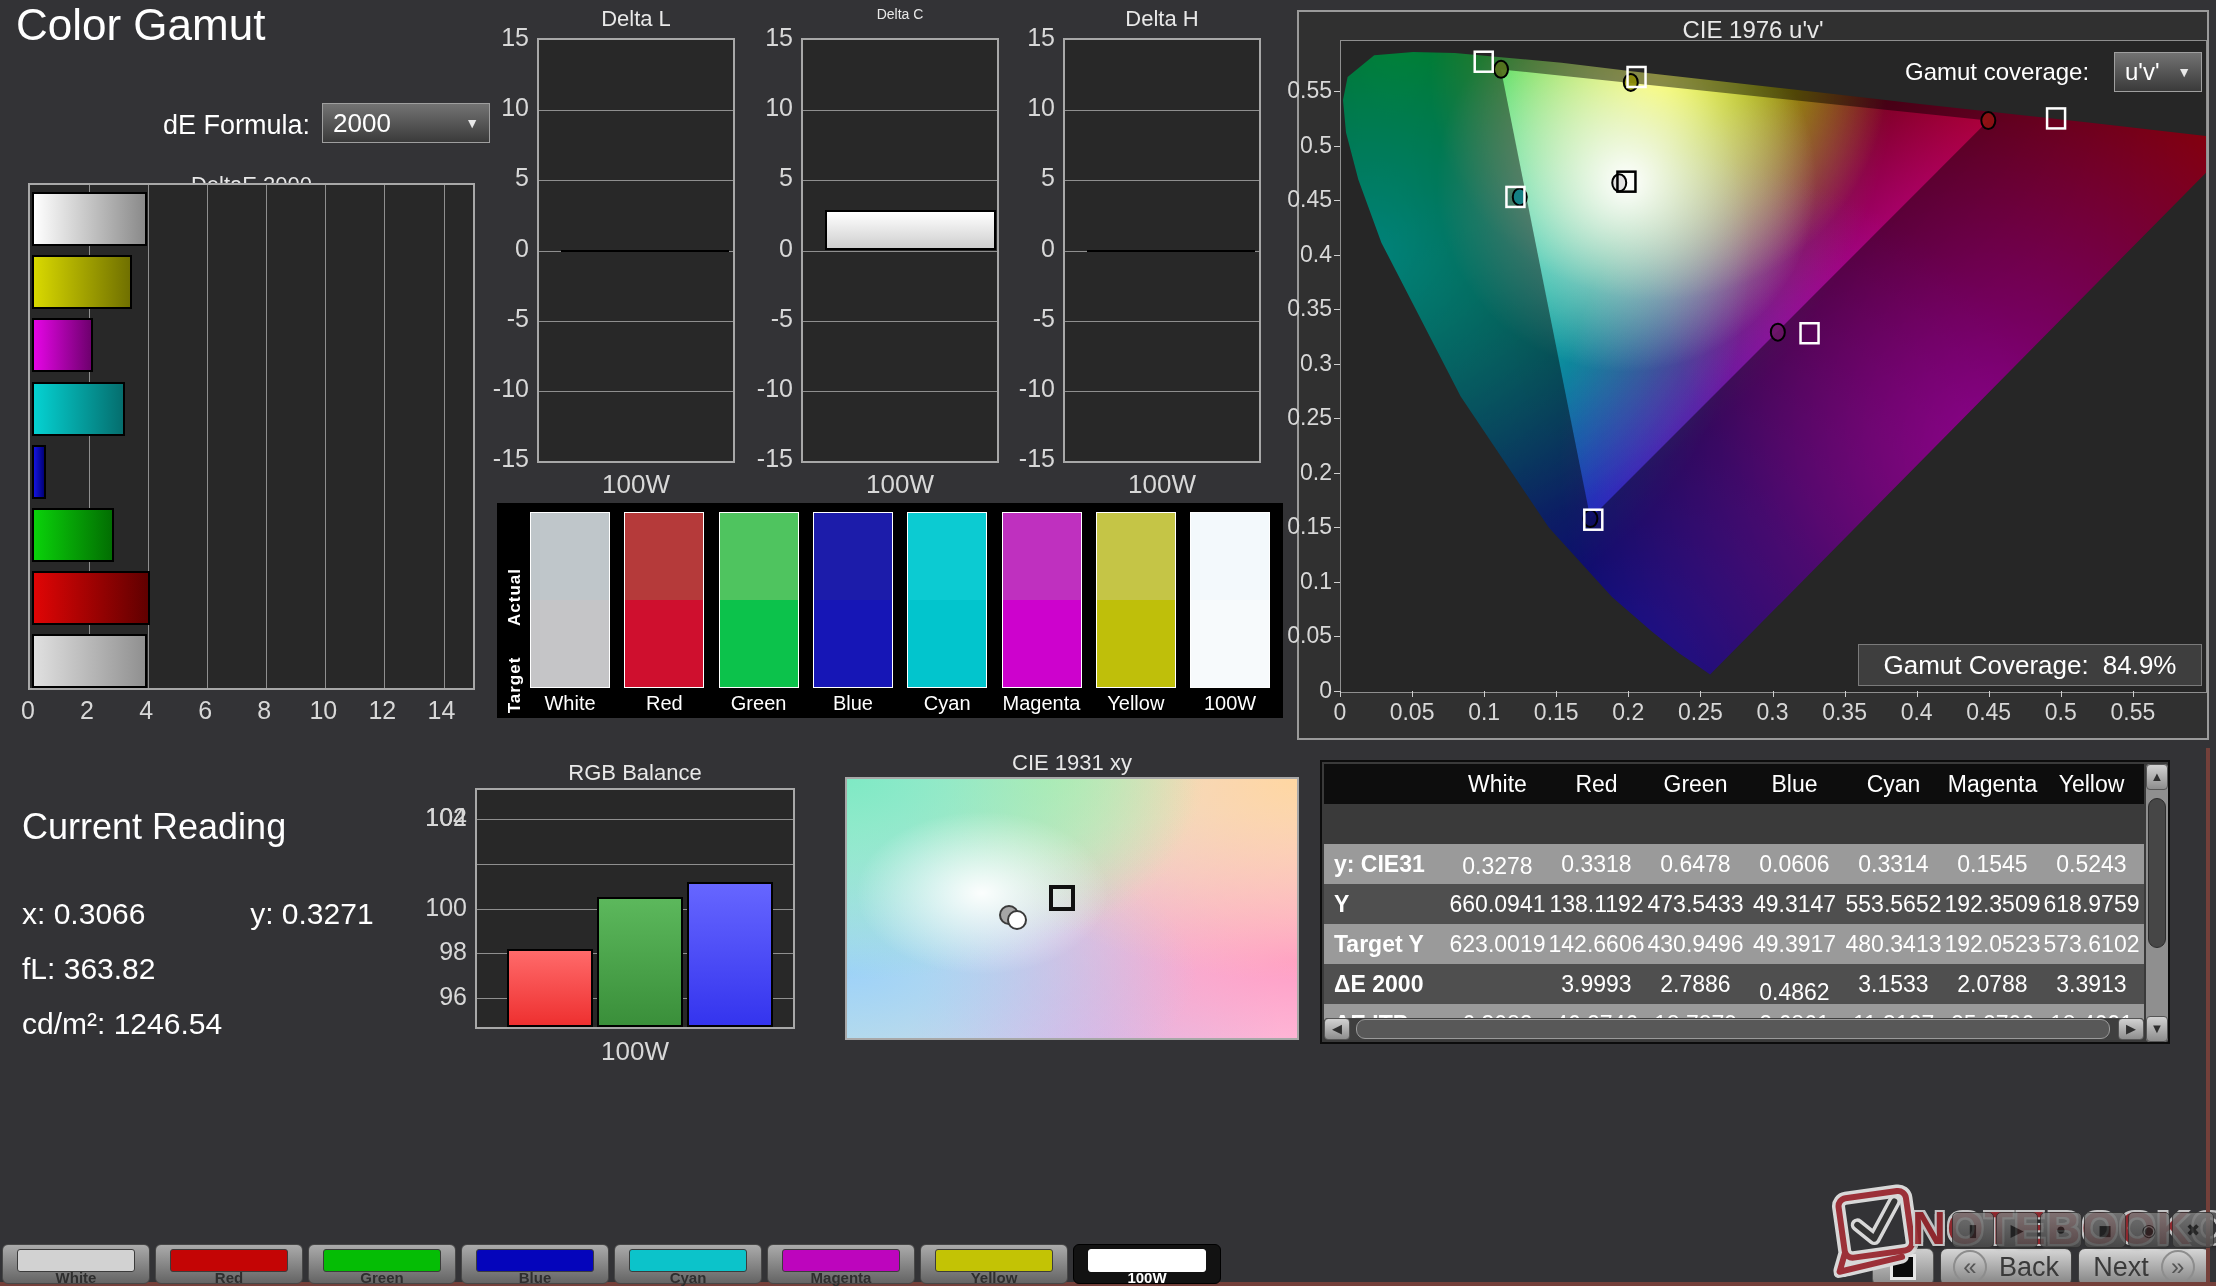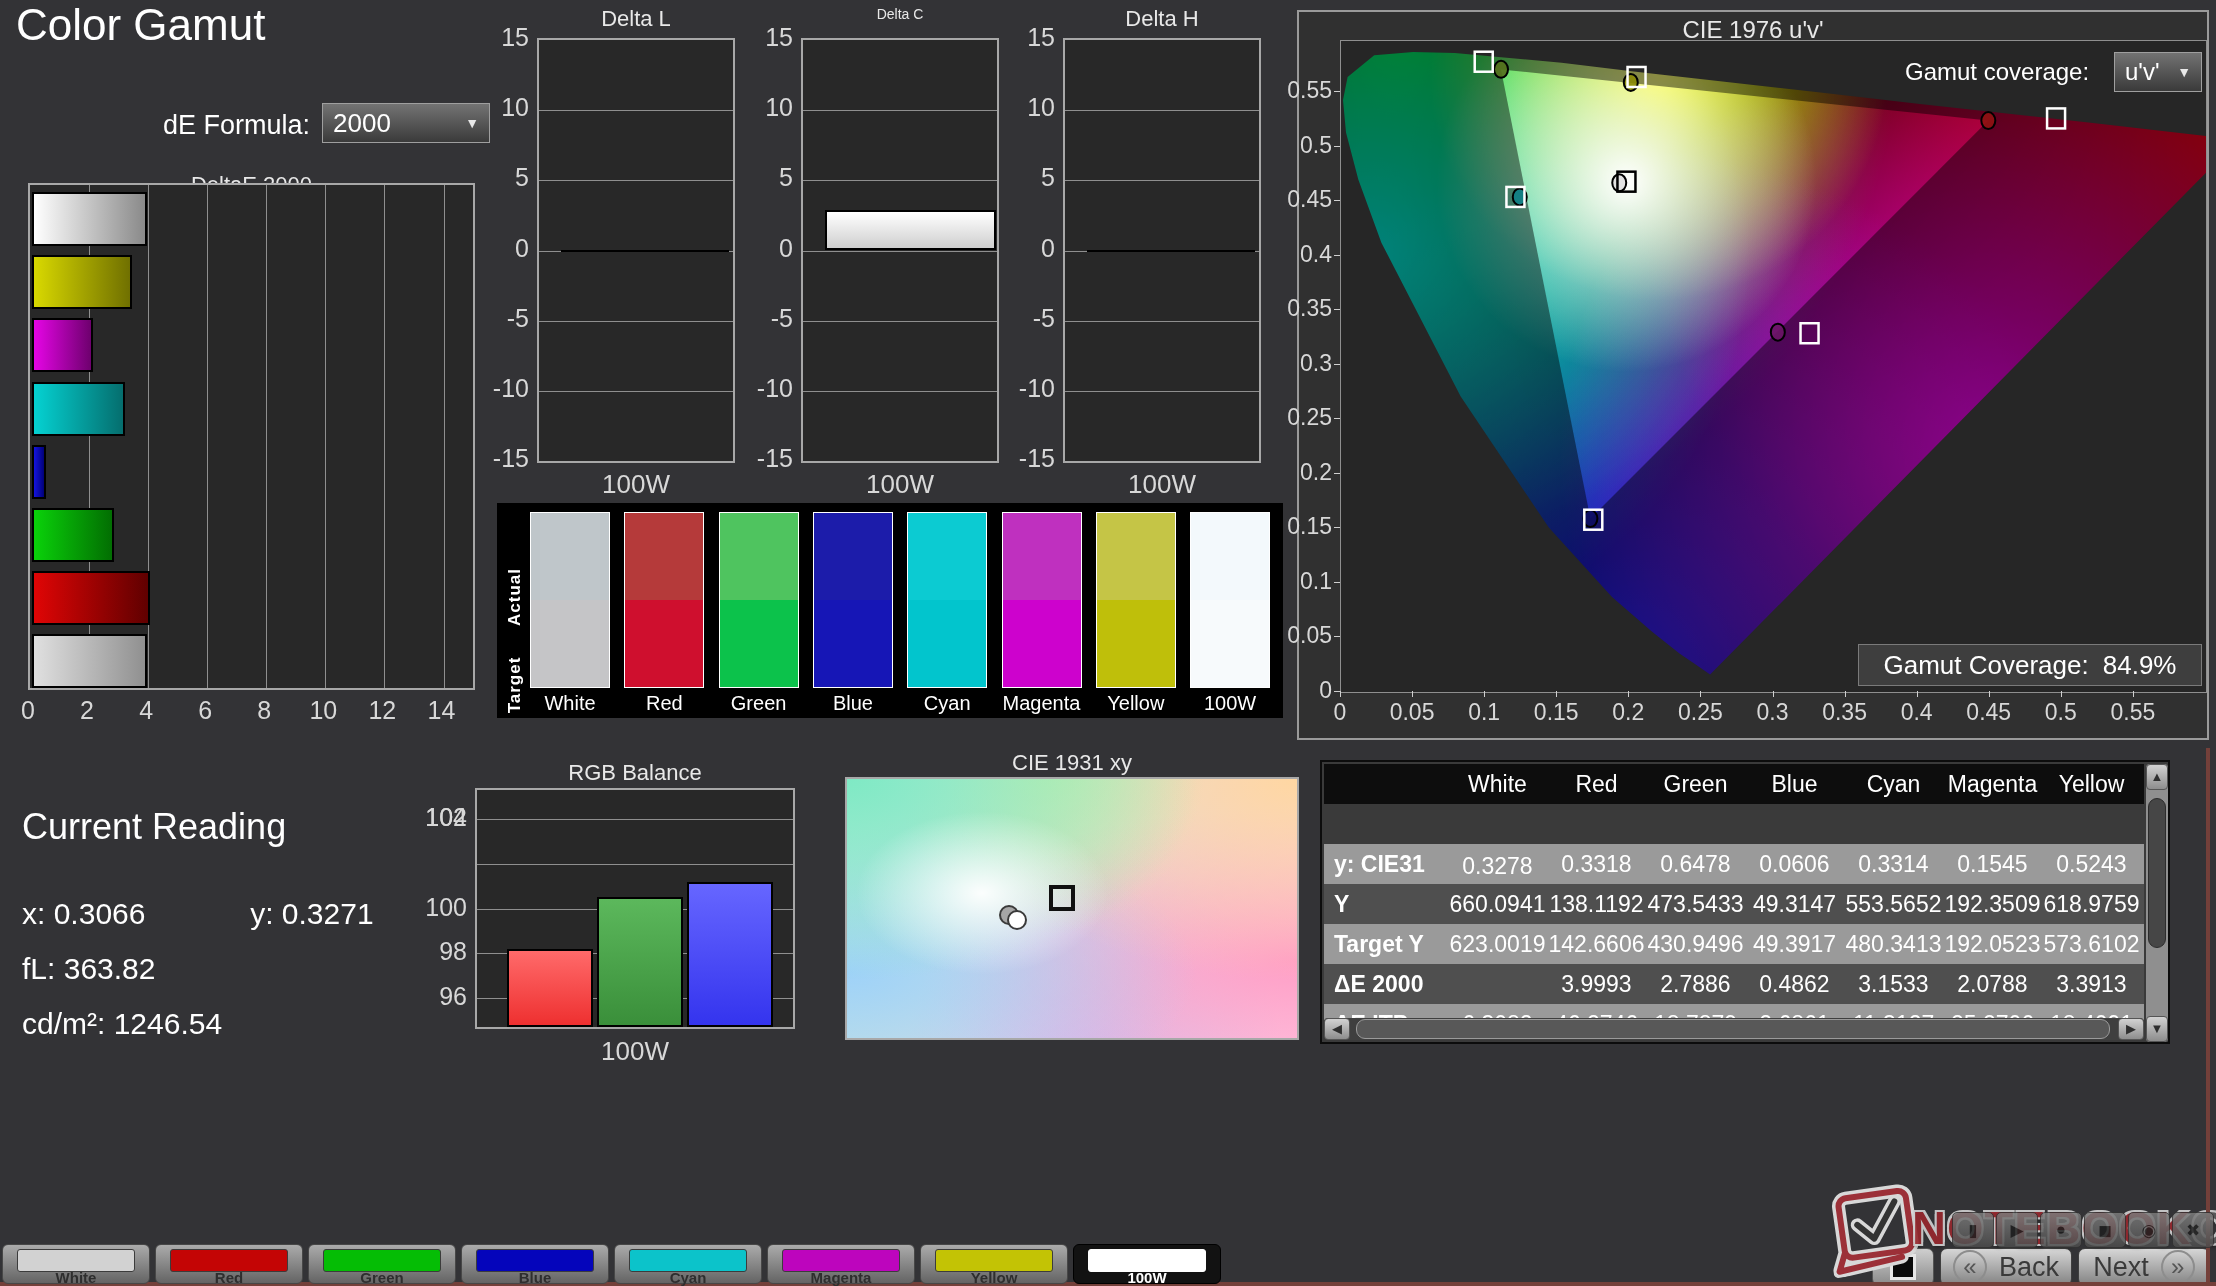--- a/index.html
+++ b/index.html
@@ -261,21 +261,21 @@
           <div style="width: 99px; height: 40px; display: flex; align-items: center; justify-content: center; font-size: 23px; color: rgb(255, 255, 255); flex: 0 0 auto;">49.3917</div>
           <div style="width: 99px; height: 40px; display: flex; align-items: center; justify-content: center; font-size: 23px; color: rgb(255, 255, 255); flex: 0 0 auto;">480.3413</div>
           <div style="width: 99px; height: 40px; display: flex; align-items: center; justify-content: center; font-size: 23px; color: rgb(255, 255, 255); flex: 0 0 auto;">192.0523</div>
           <div style="width: 99px; height: 40px; display: flex; align-items: center; justify-content: center; font-size: 23px; color: rgb(255, 255, 255); flex: 0 0 auto;">573.6102</div>
         </div>
         <div style="position: absolute; left: 0px; top: 200px; height: 40px; width: 100%; background: rgb(79, 79, 79); display: flex;">
           <div style="width: 124px; height: 40px; display: flex; align-items: center; padding-left: 10px; box-sizing: border-box; font-size: 23px; font-weight: bold; color: rgb(255, 255, 255); flex: 0 0 auto;">ΔE 2000</div>
           <div style="width: 99px; height: 40px; display: flex; align-items: center; justify-content: center; font-size: 23px; color: rgb(255, 255, 255); flex: 0 0 auto; margin-top: 32px;">3.8839</div>
           <div style="width: 99px; height: 40px; display: flex; align-items: center; justify-content: center; font-size: 23px; color: rgb(255, 255, 255); flex: 0 0 auto;">3.9993</div>
           <div style="width: 99px; height: 40px; display: flex; align-items: center; justify-content: center; font-size: 23px; color: rgb(255, 255, 255); flex: 0 0 auto;">2.7886</div>
-          <div style="width: 99px; height: 40px; display: flex; align-items: center; justify-content: center; font-size: 23px; color: rgb(255, 255, 255); flex: 0 0 auto;">0.4862</div>
+          <div style="width: 99px; height: 40px; display: flex; align-items: center; justify-content: center; font-size: 23px; color: rgb(255, 255, 255); flex: 0 0 auto; margin-top: 8px;">0.4862</div>
           <div style="width: 99px; height: 40px; display: flex; align-items: center; justify-content: center; font-size: 23px; color: rgb(255, 255, 255); flex: 0 0 auto;">3.1533</div>
           <div style="width: 99px; height: 40px; display: flex; align-items: center; justify-content: center; font-size: 23px; color: rgb(255, 255, 255); flex: 0 0 auto;">2.0788</div>
           <div style="width: 99px; height: 40px; display: flex; align-items: center; justify-content: center; font-size: 23px; color: rgb(255, 255, 255); flex: 0 0 auto;">3.3913</div>
         </div>
         <div style="position: absolute; left: 0px; top: 240px; height: 40px; width: 100%; background: rgb(154, 154, 154); display: flex;">
           <div style="width: 124px; height: 40px; display: flex; align-items: center; padding-left: 10px; box-sizing: border-box; font-size: 23px; font-weight: bold; color: rgb(255, 255, 255); flex: 0 0 auto;">ΔE ITP</div>
           <div style="width: 99px; height: 40px; display: flex; align-items: center; justify-content: center; font-size: 23px; color: rgb(255, 255, 255); flex: 0 0 auto;">6.3082</div>
           <div style="width: 99px; height: 40px; display: flex; align-items: center; justify-content: center; font-size: 23px; color: rgb(255, 255, 255); flex: 0 0 auto;">46.2746</div>
           <div style="width: 99px; height: 40px; display: flex; align-items: center; justify-content: center; font-size: 23px; color: rgb(255, 255, 255); flex: 0 0 auto;">18.7879</div>
           <div style="width: 99px; height: 40px; display: flex; align-items: center; justify-content: center; font-size: 23px; color: rgb(255, 255, 255); flex: 0 0 auto;">2.6861</div>

